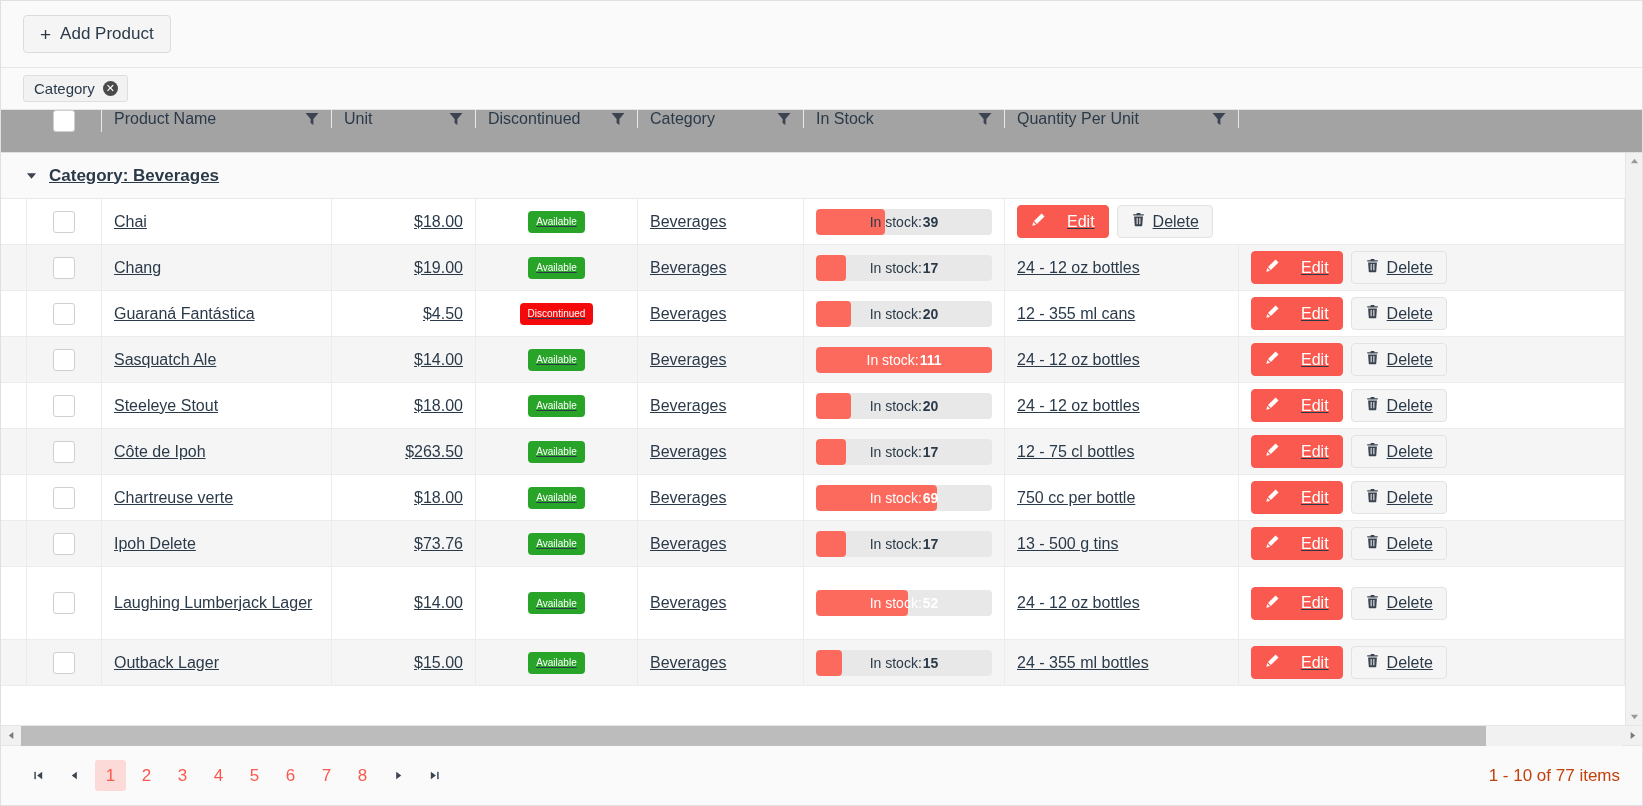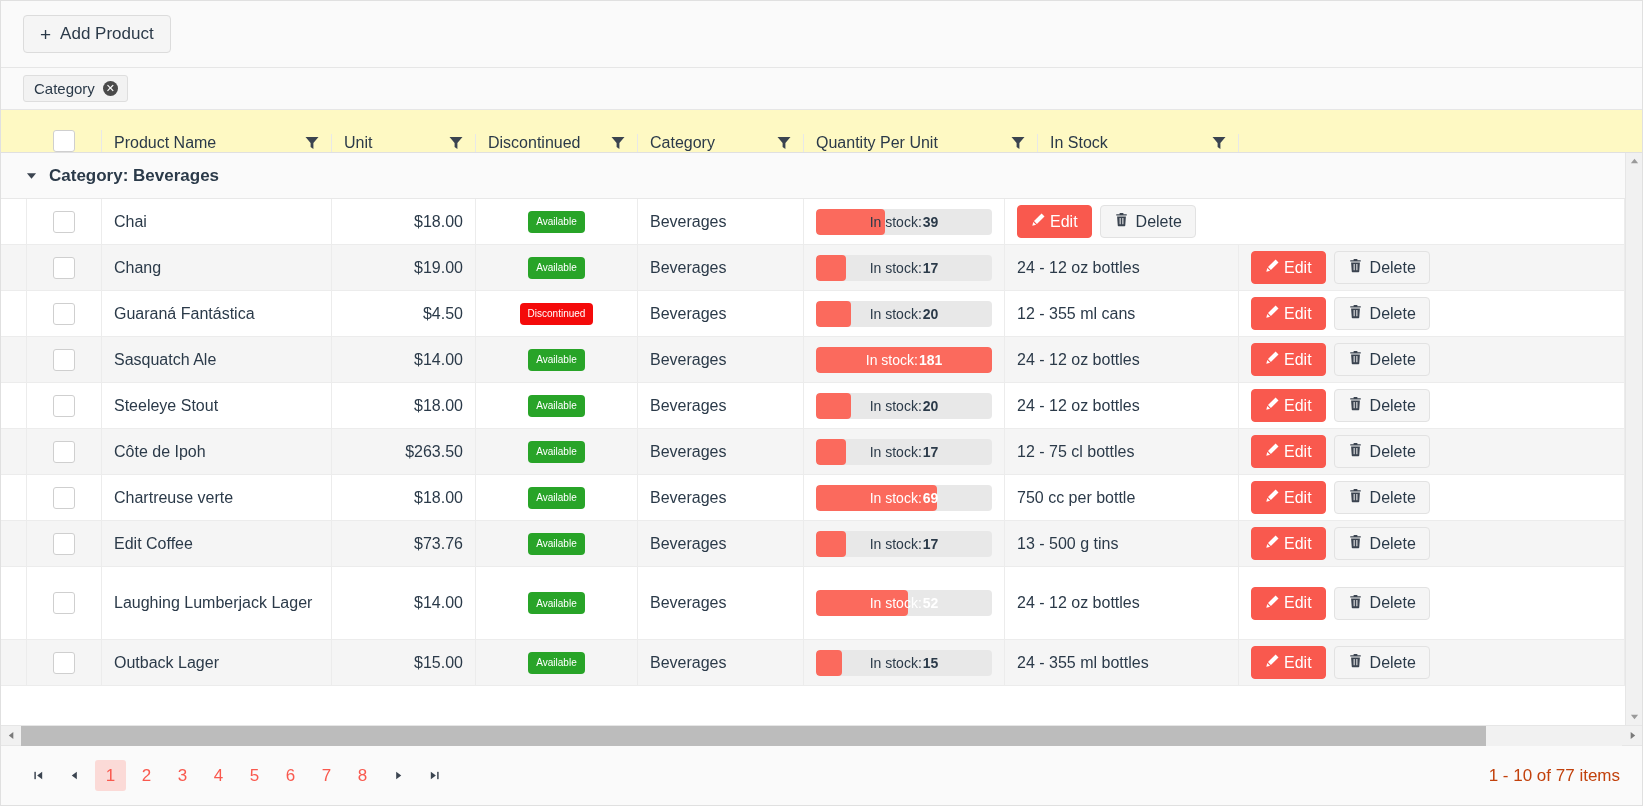--- a/index.html
+++ b/index.html
@@ -74,24 +74,24 @@
     background: #4a4a4a; color: #fff;
     display: inline-flex; align-items: center; justify-content: center;
     font-size: 11px; line-height: 1; cursor: pointer;
     font-family: "Liberation Sans", sans-serif;
   }
 
   
   .table-head {
     flex: 0 0 43px;
     height: 43px;
-    background: #fef9c3;
+    background: #a3a3a3;
     border-bottom: 1px solid #e0e0e0;
     display: flex;
-    align-items: flex-end;
+    align-items: flex-start;
     position: relative;
   }
   .th {
     display: flex;
     align-items: center;
     border-right: 1px solid #e8e8e8;
     font-size: 16px;
     color: #2b3a49;
     padding: 0 12px;
     position: relative;
@@ -128,20 +128,21 @@
     flex: 1 1 auto;
     position: relative;
     overflow: hidden;
     display: flex;
   }
   .table-body {
     flex: 1 1 auto;
     overflow: hidden;
     position: relative;
     background: #fff;
+    text-decoration: underline;
   }
   .vscroll {
     flex: 0 0 17px;
     background: #f1f1f1;
     border-left: 1px solid #e6e6e6;
     position: relative;
   }
   .vs-arrow {
     position: absolute; left: 0; width: 17px; height: 17px;
     display: flex; align-items: center; justify-content: center;
@@ -243,21 +244,21 @@
     display: flex;
     align-items: center;
     gap: 8px;
     padding: 0 12px;
     border-right: 1px solid #ececec;
   }
   .btn-edit {
     display: inline-flex;
     align-items: center;
     justify-content: center;
-    gap: 4px;
+    gap: 21px;
     height: 33px;
     padding: 0 13px;
     background: #f9594e;
     border: 1px solid #f9594e;
     border-radius: 4px;
     color: #fff;
     font-size: 16px;
     cursor: pointer;
     font-family: "Liberation Sans", sans-serif;
   }
@@ -378,30 +379,30 @@
       </span>
     </div>
     <div class="th c-cat">
       <span class="lbl">Category</span>
       <span class="funnel">
         <svg viewBox="0 0 14 14" width="14" height="14">
             <polygon points="0.5,1 13.5,1 8.4,7 8.4,13 5.6,11 5.6,7" fill="#3b4450"></polygon>
           </svg>
       </span>
     </div>
-    <div class="th c-qty">
-      <span class="lbl">Quantity Per Unit</span>
+    <div class="th c-stock">
+      <span class="lbl">In Stock</span>
       <span class="funnel">
         <svg viewBox="0 0 14 14" width="14" height="14">
             <polygon points="0.5,1 13.5,1 8.4,7 8.4,13 5.6,11 5.6,7" fill="#3b4450"></polygon>
           </svg>
       </span>
     </div>
-    <div class="th c-stock">
-      <span class="lbl">In Stock</span>
+    <div class="th c-qty">
+      <span class="lbl">Quantity Per Unit</span>
       <span class="funnel">
         <svg viewBox="0 0 14 14" width="14" height="14">
             <polygon points="0.5,1 13.5,1 8.4,7 8.4,13 5.6,11 5.6,7" fill="#3b4450"></polygon>
           </svg>
       </span>
     </div>
     <div class="th c-act"></div>
     <div class="th c-pad"></div>
   </div>
 
@@ -521,21 +522,21 @@
           </div>
           <div class="cell" style="flex:0 0 230px">Sasquatch Ale</div>
           <div class="cell num" style="flex:0 0 144px">$14.00</div>
           <div class="cell" style="flex:0 0 162px;justify-content:center">
             <span class="badge available">Available</span>
           </div>
           <div class="cell" style="flex:0 0 166px">Beverages</div>
           <div class="cell" style="flex:0 0 201px;justify-content:center">
             <span class="pbar pbar-inv">
               <span class="pbar-fill" style="width:100%"></span>
-              <span class="pbar-text">In stock:<b>181</b></span>
+              <span class="pbar-text">In stock:<b>111</b></span>
             </span>
           </div>
           <div class="cell" style="flex:0 0 234px">24 - 12 oz bottles</div>
           <div class="act-cell" style="flex:1 1 auto">
             <button class="btn-edit">
               <span><svg viewBox="0 0 16 16" width="15" height="15">
                   <path d="M11.3 1.6l3.1 3.1-8.1 8.1-3.1-3.1zM2.4 10.6l3.0 3.0-4.0 1.0z" fill="#ffffff"></path>
                 </svg></span>
               <span>Edit</span>
             </button>
@@ -644,21 +645,21 @@
                 </svg></span>
               <span>Delete</span>
             </button>
           </div>
         </div>
         <div class="row alt">
           <div class="cell" style="flex:0 0 26px;padding:0"></div>
           <div class="cell" style="flex:0 0 75px;justify-content:center">
             <span class="row-check"></span>
           </div>
-          <div class="cell" style="flex:0 0 230px">Edit Coffee</div>
+          <div class="cell" style="flex:0 0 230px">Ipoh Delete</div>
           <div class="cell num" style="flex:0 0 144px">$73.76</div>
           <div class="cell" style="flex:0 0 162px;justify-content:center">
             <span class="badge available">Available</span>
           </div>
           <div class="cell" style="flex:0 0 166px">Beverages</div>
           <div class="cell" style="flex:0 0 201px;justify-content:center">
             <span class="pbar">
               <span class="pbar-fill" style="width:17%"></span>
               <span class="pbar-text">In stock:<b>17</b></span>
             </span>

